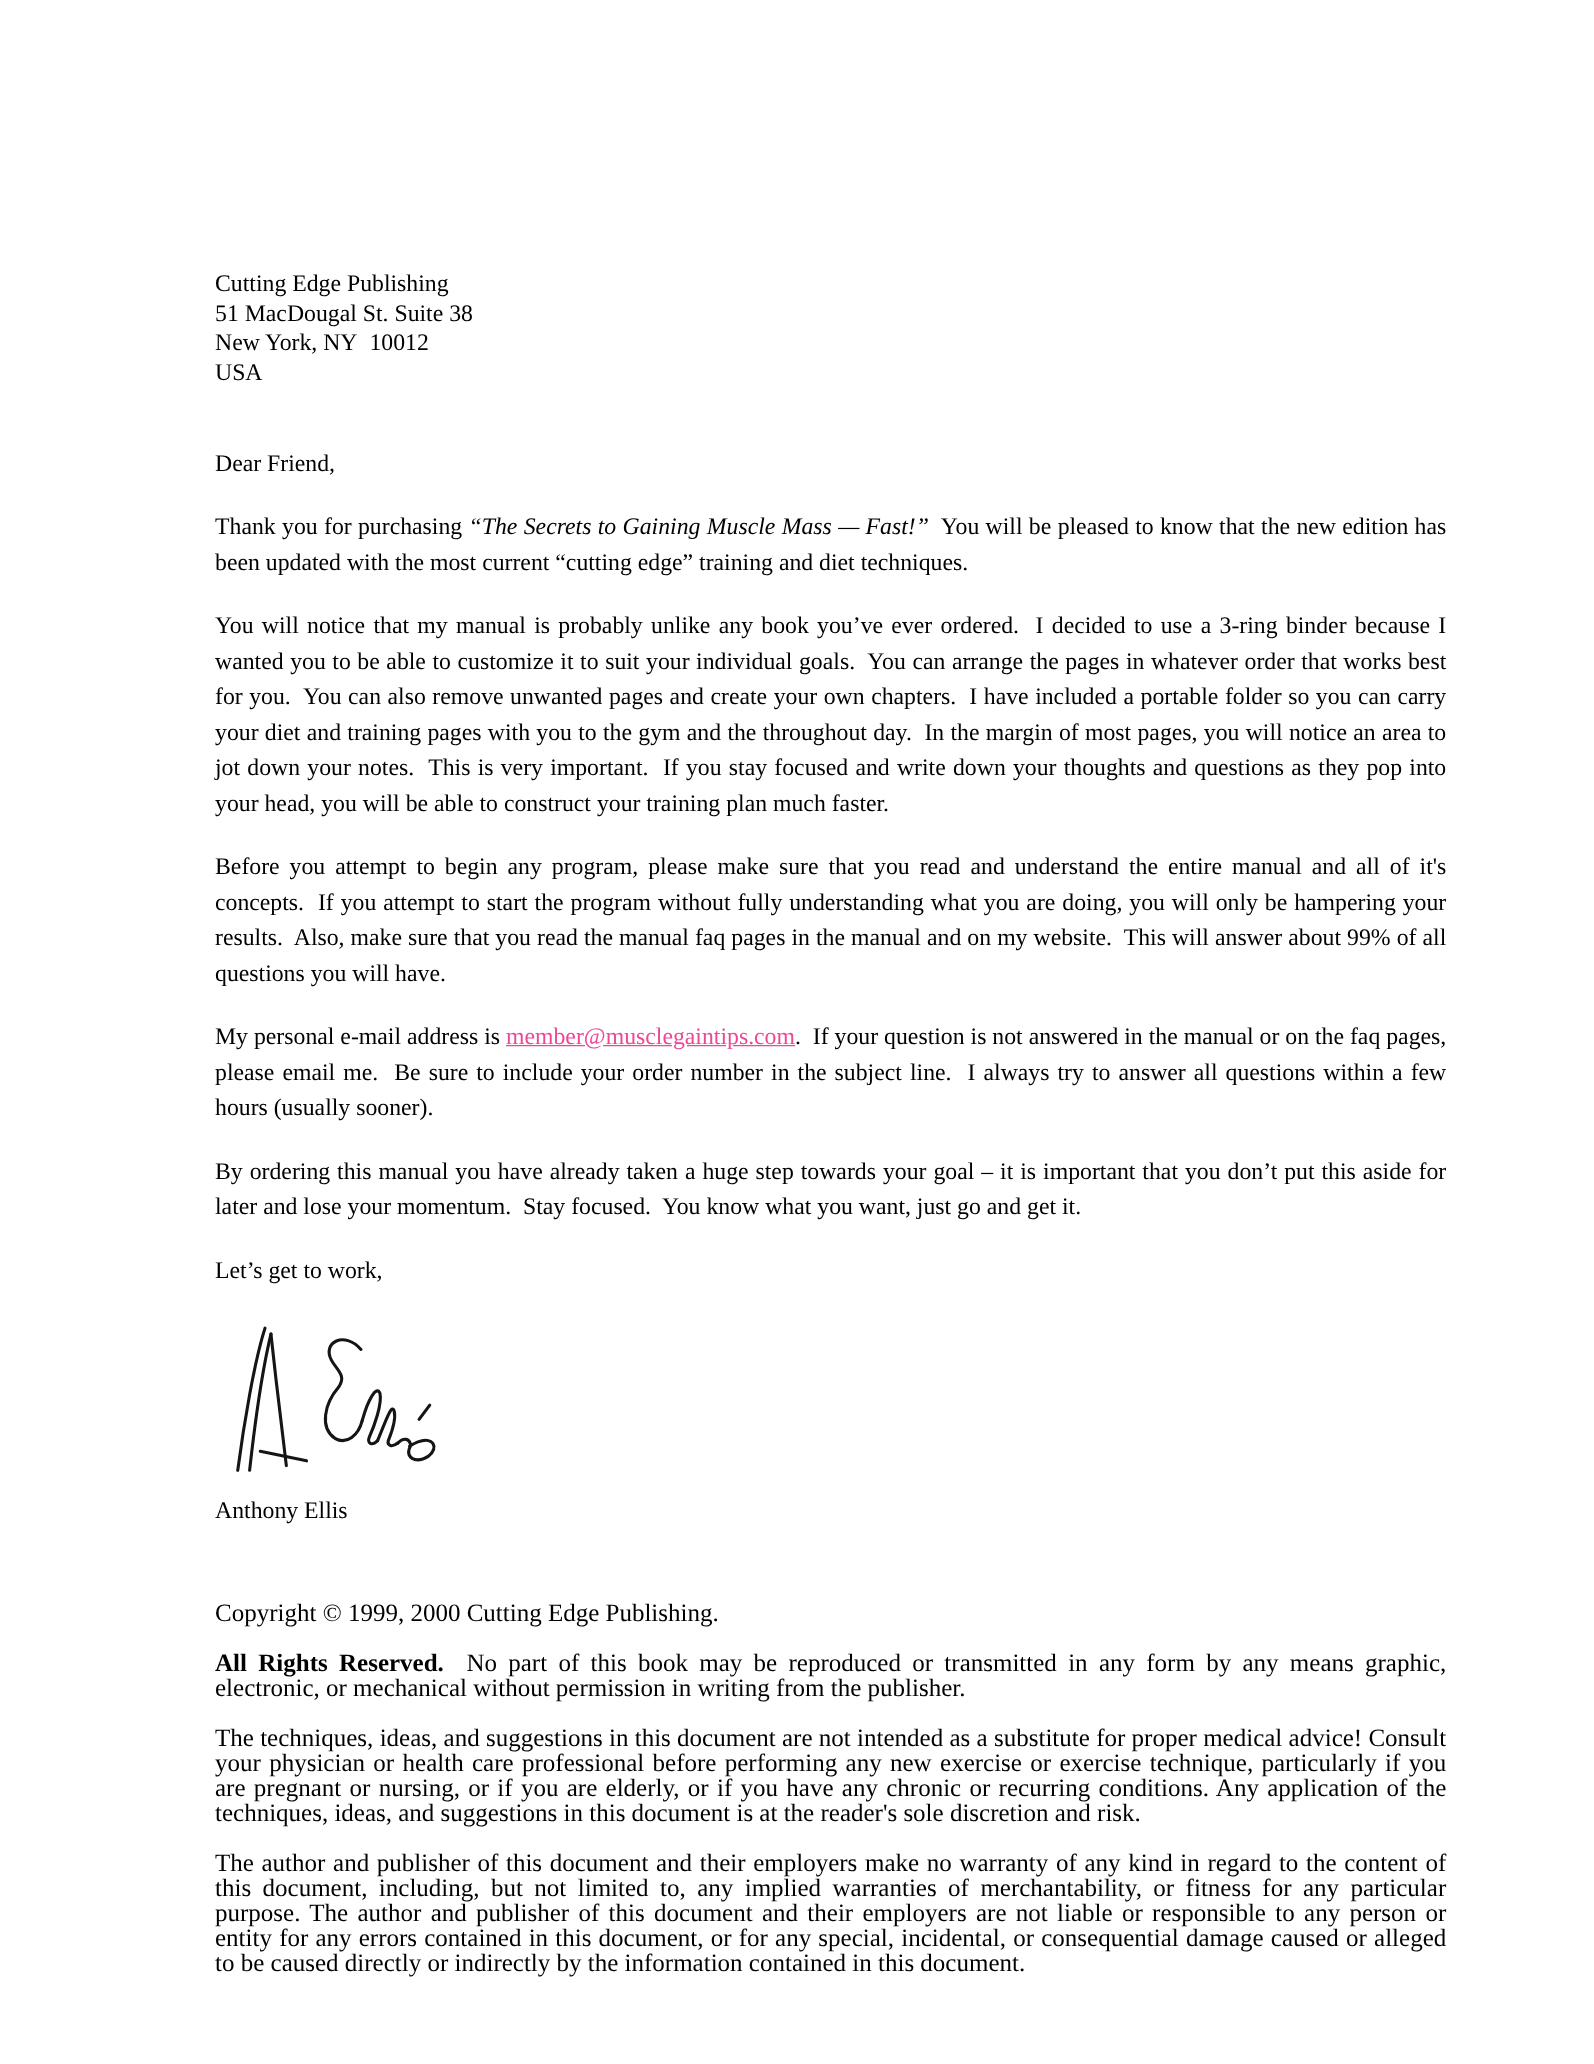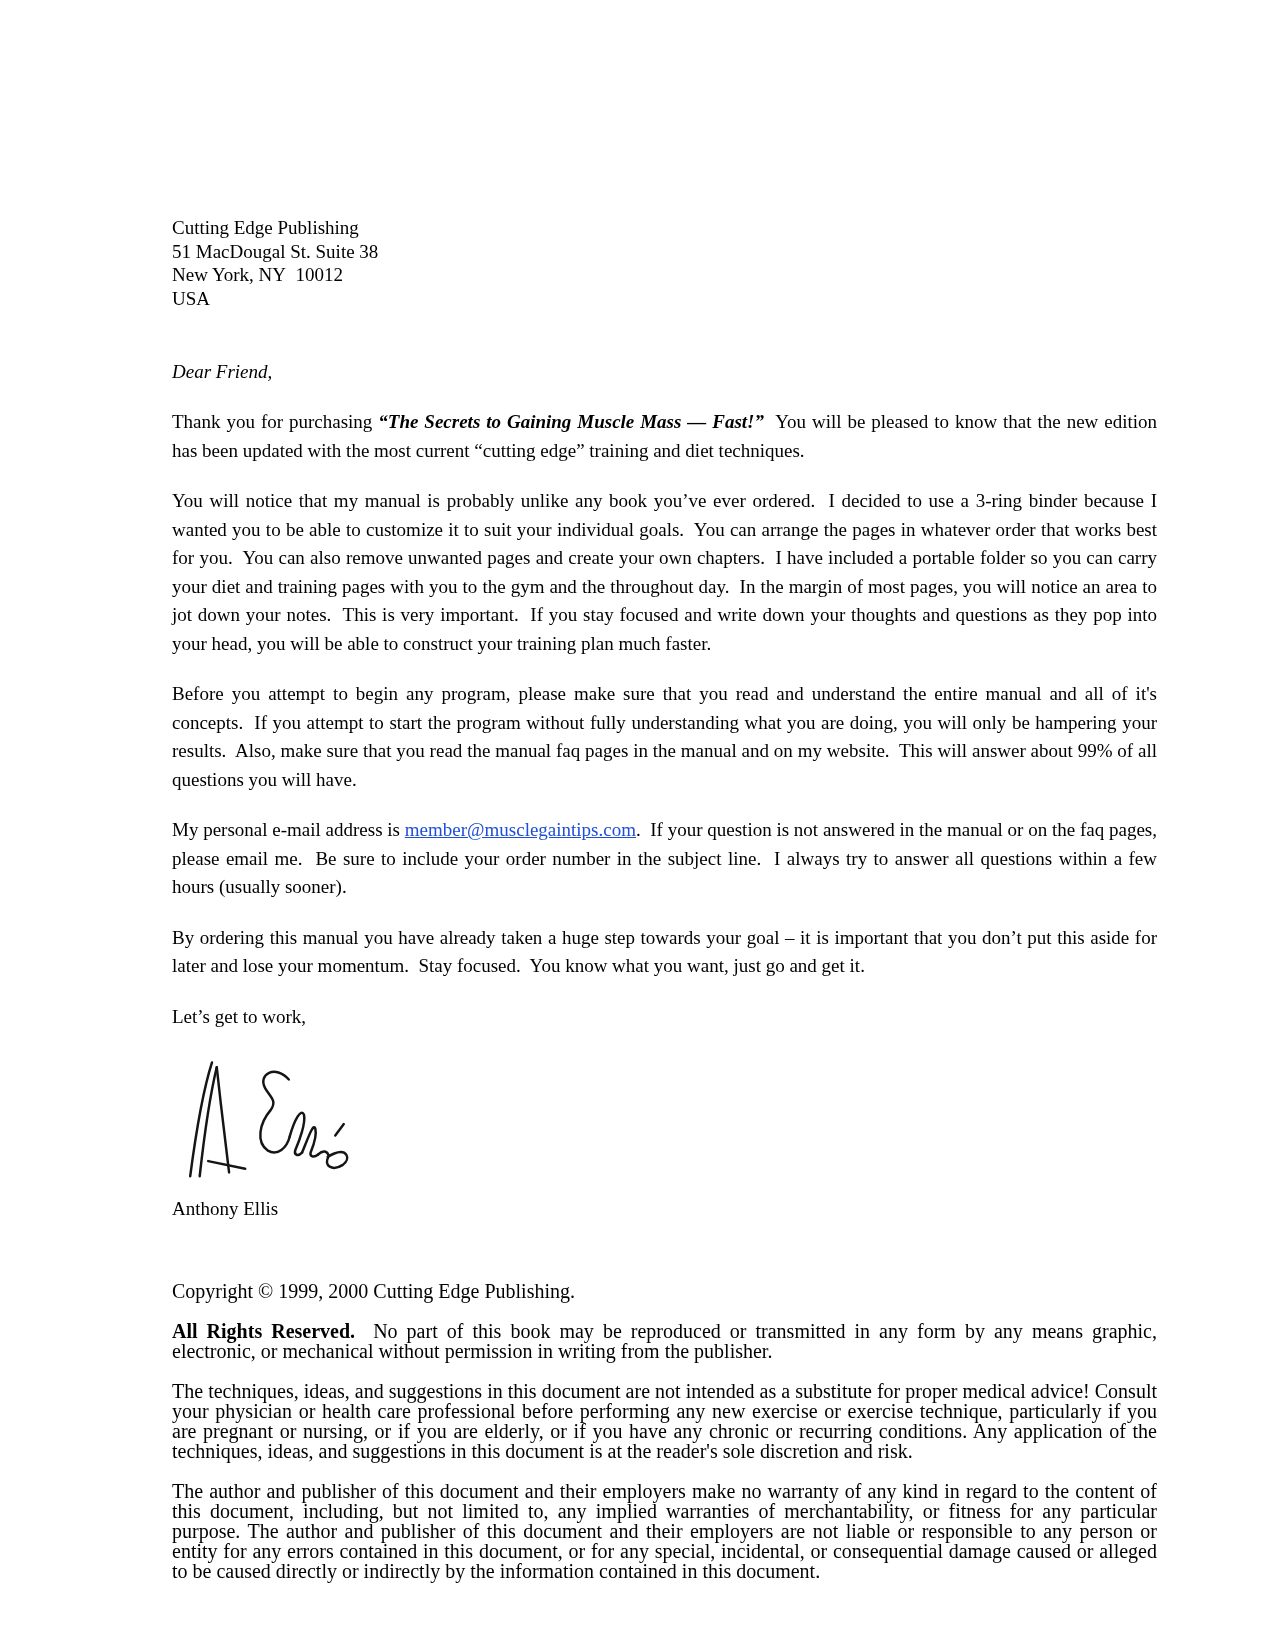--- a/index.html
+++ b/index.html
@@ -8,28 +8,28 @@
     width: 1275px;
     min-height: 1651px;
     box-sizing: border-box;
     background: #ffffff;
     color: #000000;
     padding: 216px 118px 48px 172px;
     font-family: "Liberation Serif", "DejaVu Serif", serif;
     font-size: 19px;
   }
   .address-line { line-height: 23.5px; }
-  .salutation { margin: 48px 0 0 0; line-height: 28px; font-style: italic; }
+  .salutation { margin: 48px 0 0 0; line-height: 28px; }
   .body-p {
     margin: 22px 0 0 0;
     line-height: 28.5px;
     text-align: justify;
   }
-  .book-title { font-weight: bold; font-style: italic; }
-  .email-link { color: #1d4ed8; text-decoration: underline; cursor: pointer; }
+  .book-title { font-weight: normal; font-style: italic; }
+  .email-link { color: #ec4899; text-decoration: underline; cursor: pointer; }
   .closing { margin: 22px 0 12px 0; line-height: 28px; }
   .signature-block { margin: 22px 0 0 0; height: 128px; }
   .signature-block svg { display: block; }
   .sig-name { margin: 14px 0 0 0; line-height: 28px; }
   .footer { margin-top: 58px; font-size: 20px; }
   .footer-p {
     margin: 20px 0 0 0;
     line-height: 20px;
     text-align: justify;
   }

